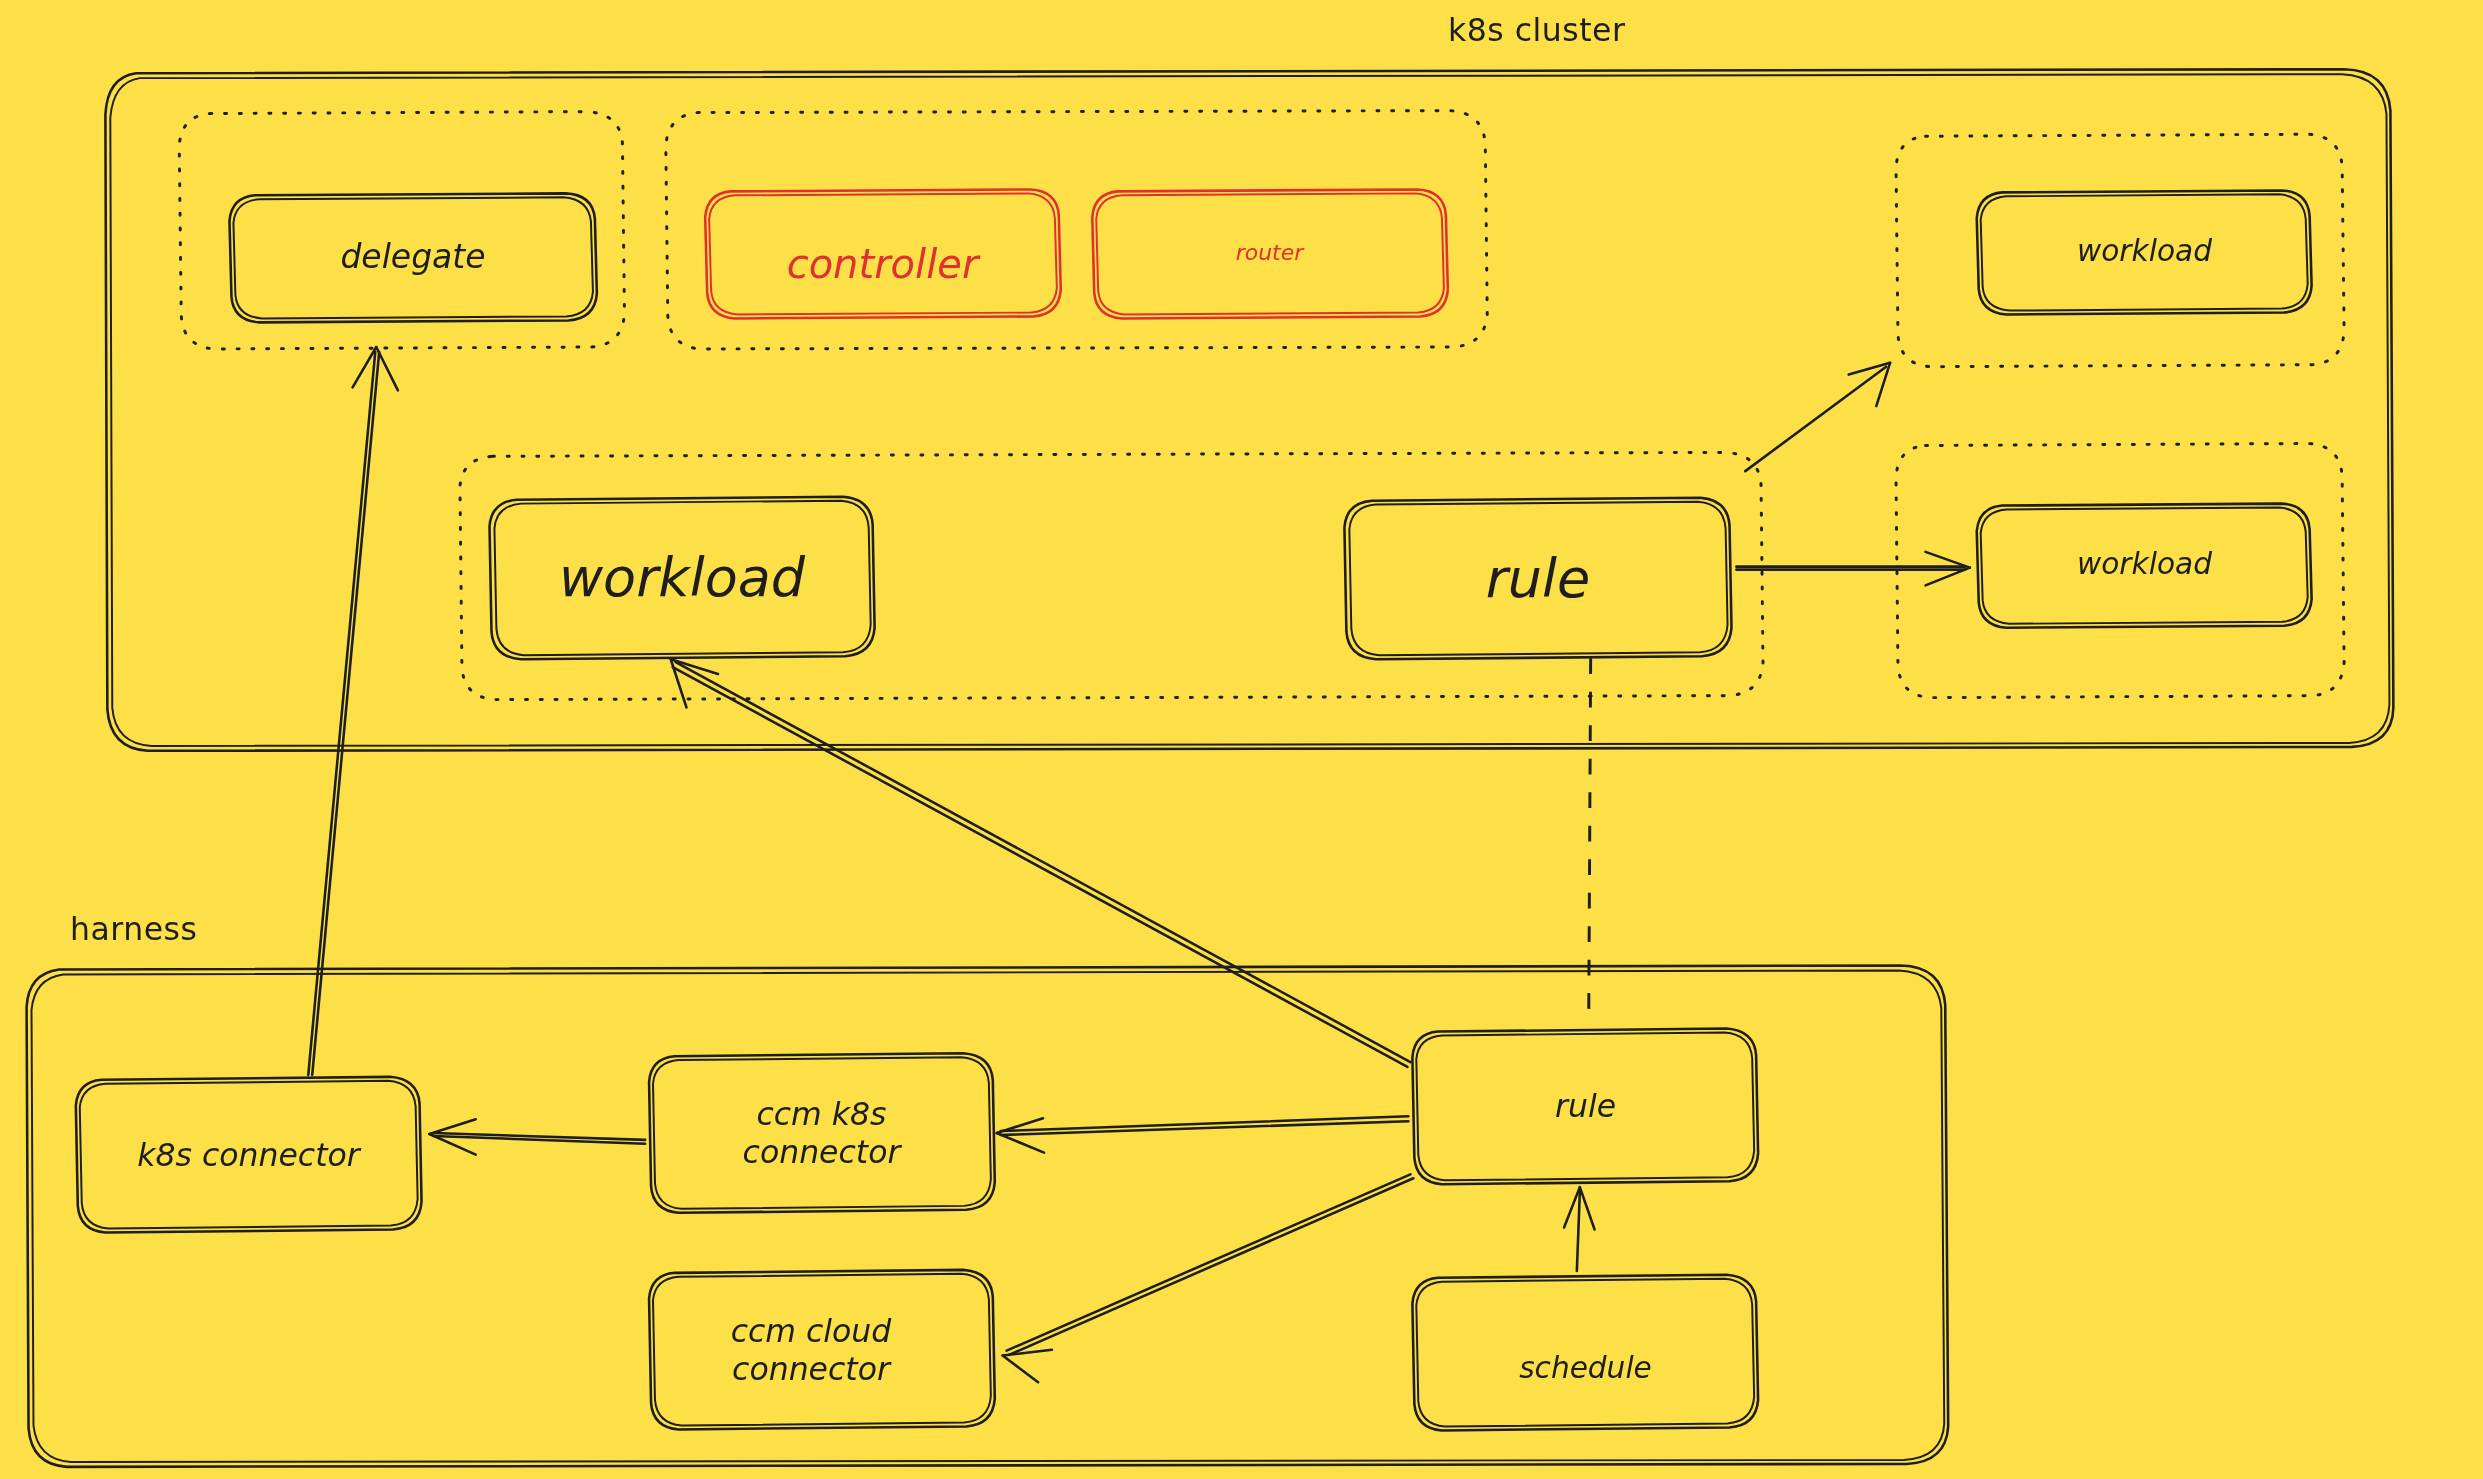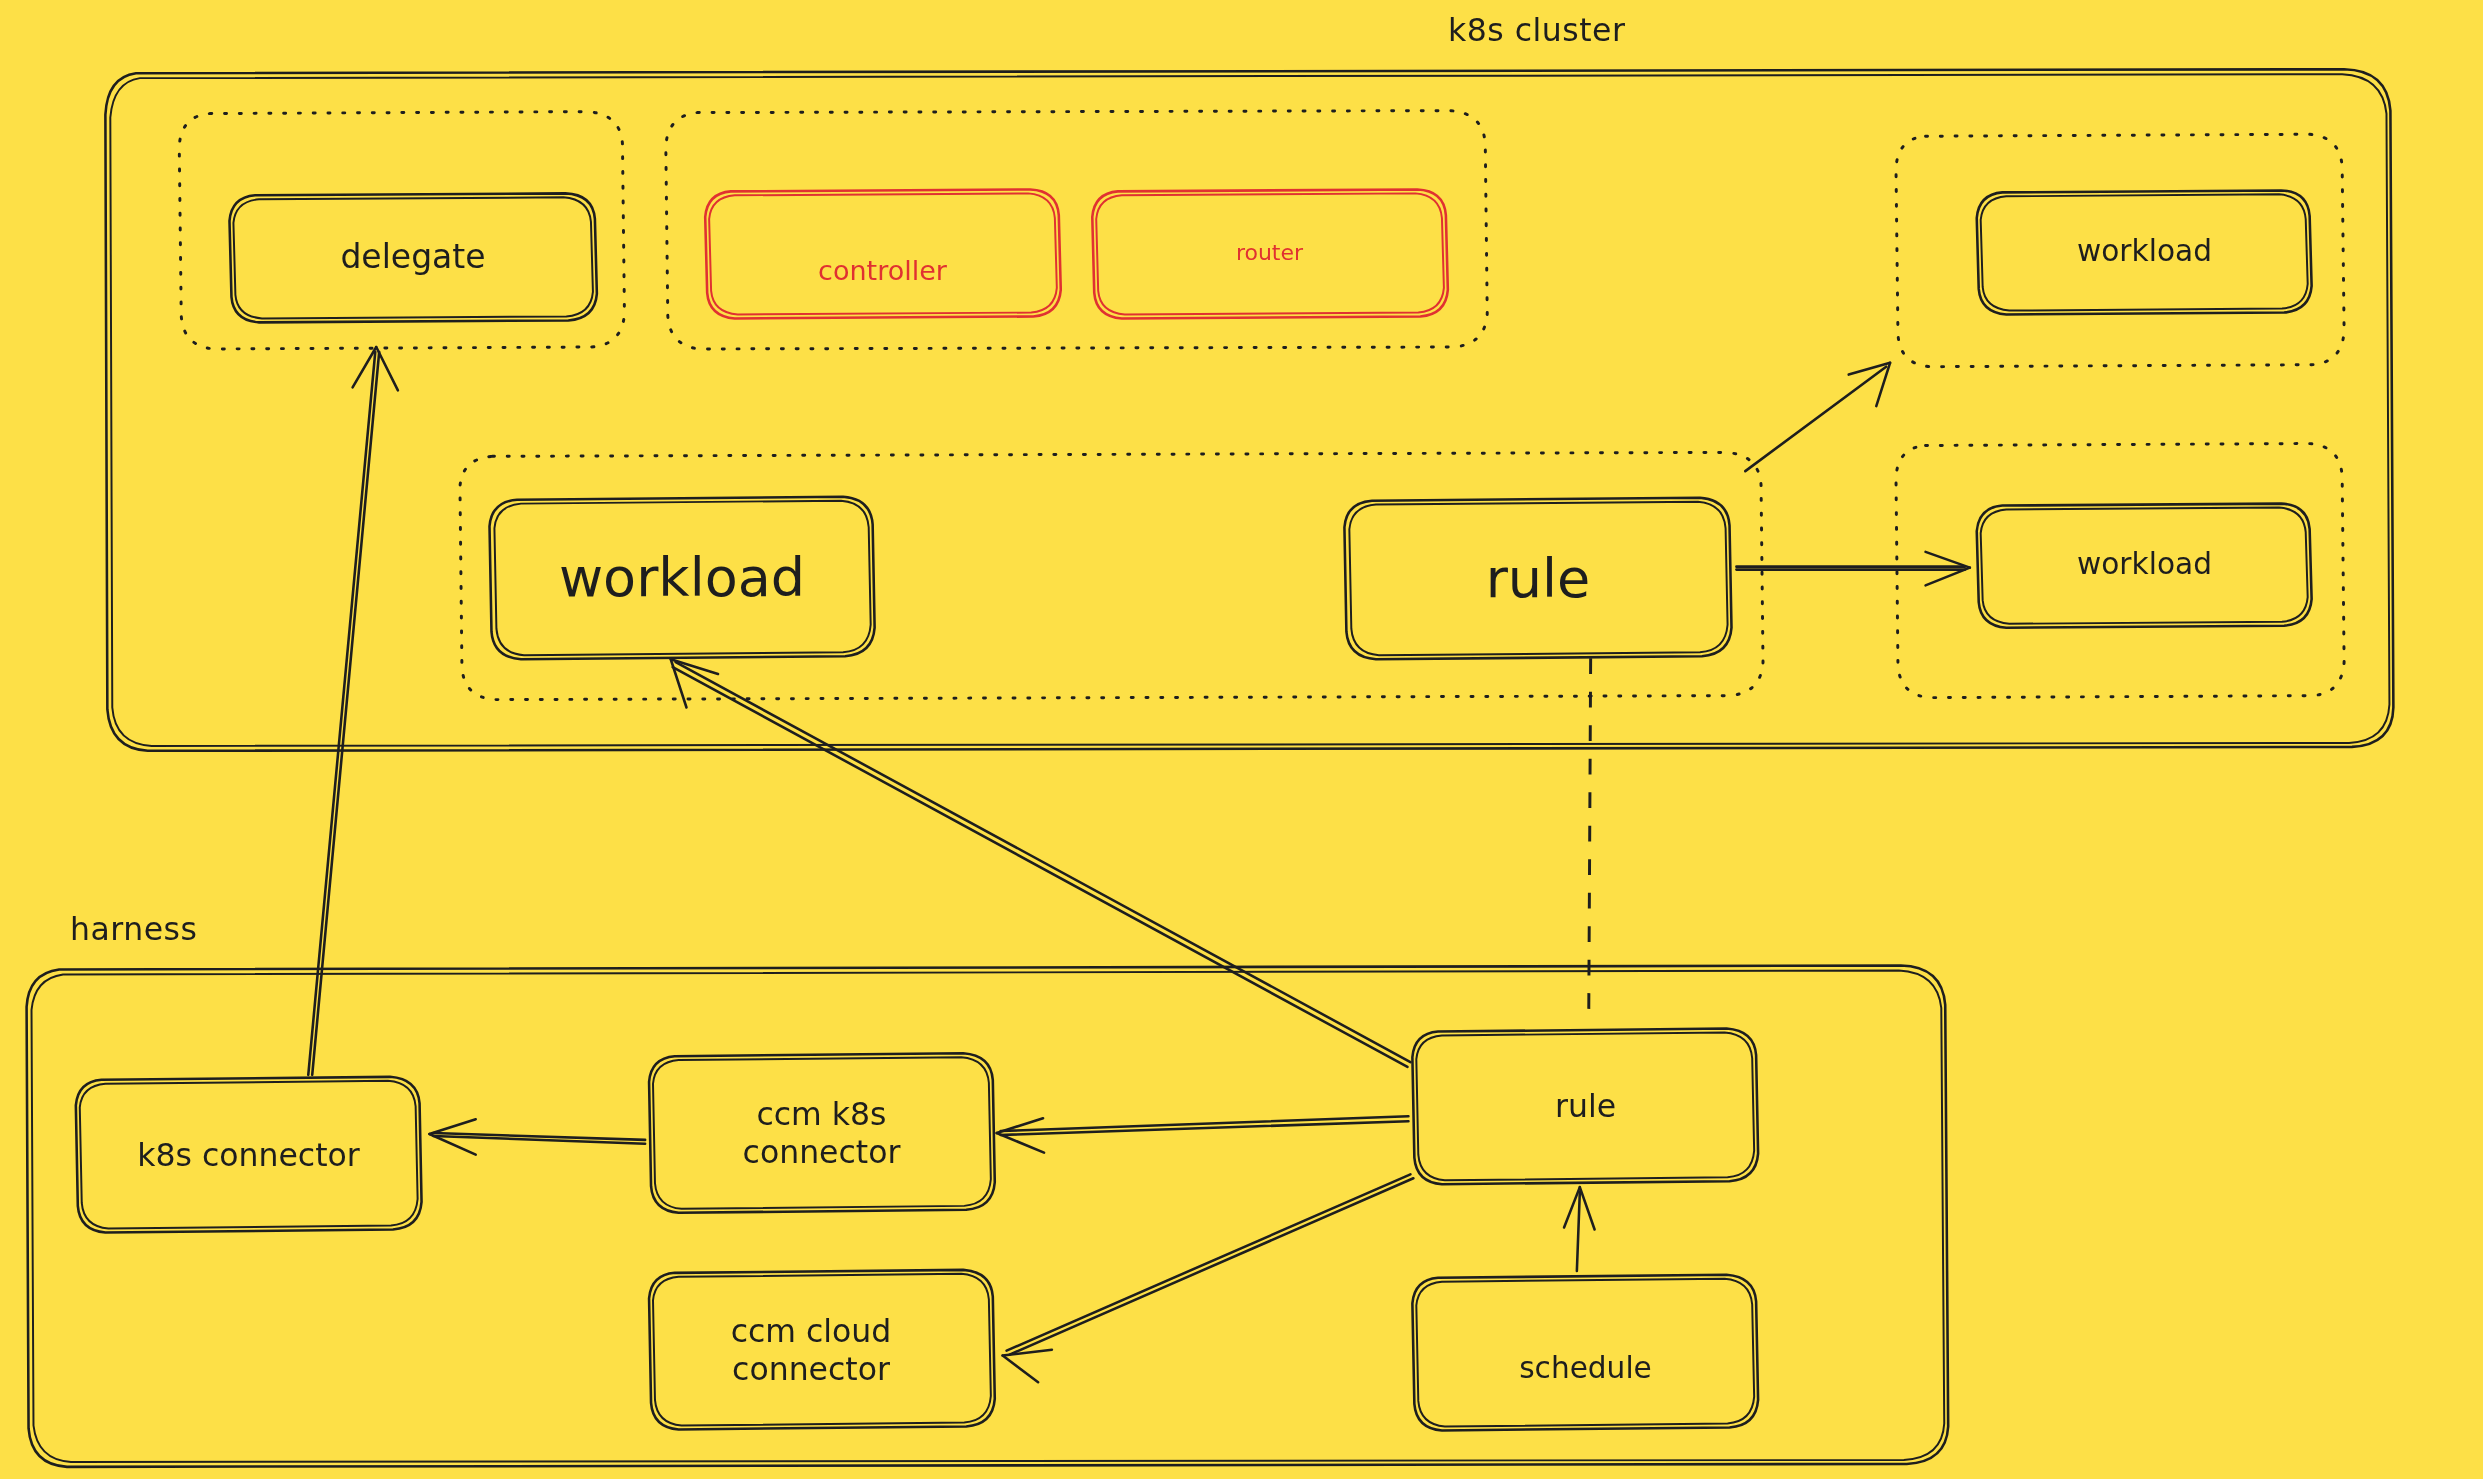--- a/index.html
+++ b/index.html
@@ -32,20 +32,21 @@
   }
   .node-label {
     position: absolute;
     display: flex;
     align-items: center;
     justify-content: center;
     text-align: left;
     color: #1e1e1e;
     font-family: "DejaVu Sans", sans-serif;
     line-height: 1.22;
+    font-style: italic;
   }
   .node-label.red { color: #e03131; }
   .hit {
     position: absolute;
     background: transparent;
   }
 </style>
 </head>
 <body>
 
@@ -214,21 +215,21 @@
       <path class="dash" d="M 1615 668 L 1613 1042"></path>
     </g>
   </svg>
 
   <div class="lbl" style="left:1448px; top:11.8px; font-size:31.5px;">k8s cluster</div>
 
   <div class="lbl" style="left:70px; top:911px; font-size:31.5px;">harness</div>
 
   <div class="node-label" style="left:230px; top:193px; width:366px; height:128px; font-size:33px;">delegate</div>
 
-  <div class="node-label red" style="left:705px; top:197px; width:355px; height:148px; font-size:27px;">controller</div>
+  <div class="node-label red" style="left:705px; top:190px; width:355px; height:148px; font-size:40px;">controller</div>
 
   <div class="node-label red" style="left:1092px; top:189px; width:355px; height:128px; font-size:22px;">router</div>
 
   <div class="node-label" style="left:1977px; top:190px; width:335px; height:123px; font-size:29.6px;">workload</div>
 
   <div class="node-label" style="left:1977px; top:503px; width:335px; height:123px; font-size:29.6px;">workload</div>
 
   <div class="node-label" style="left:490px; top:497px; width:384px; height:161px; font-size:54px;">workload</div>
 
   <div class="node-label" style="left:1345px; top:498px; width:386px; height:161px; font-size:54px;">rule</div>

